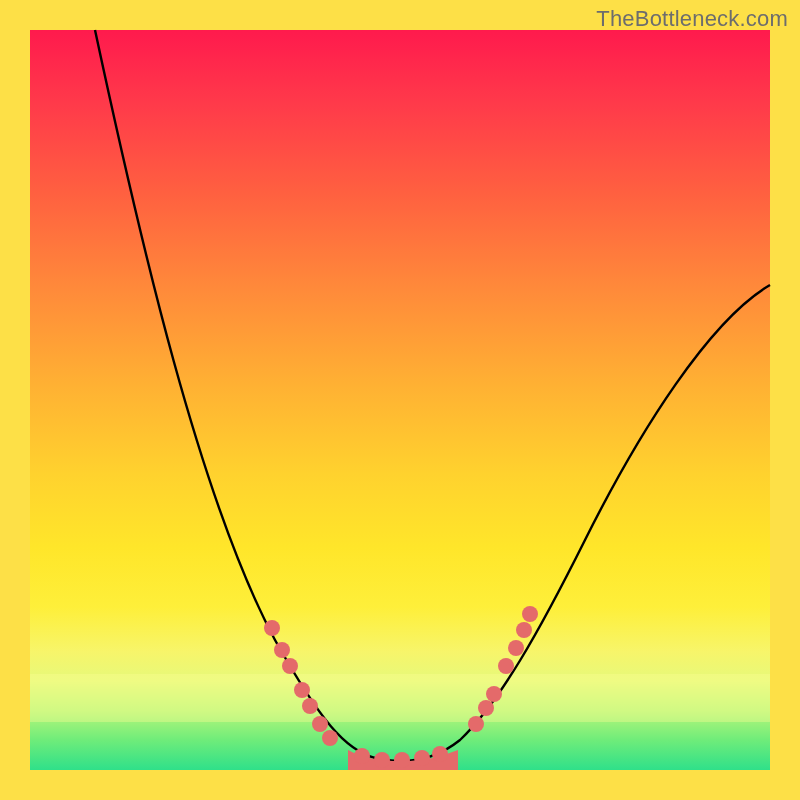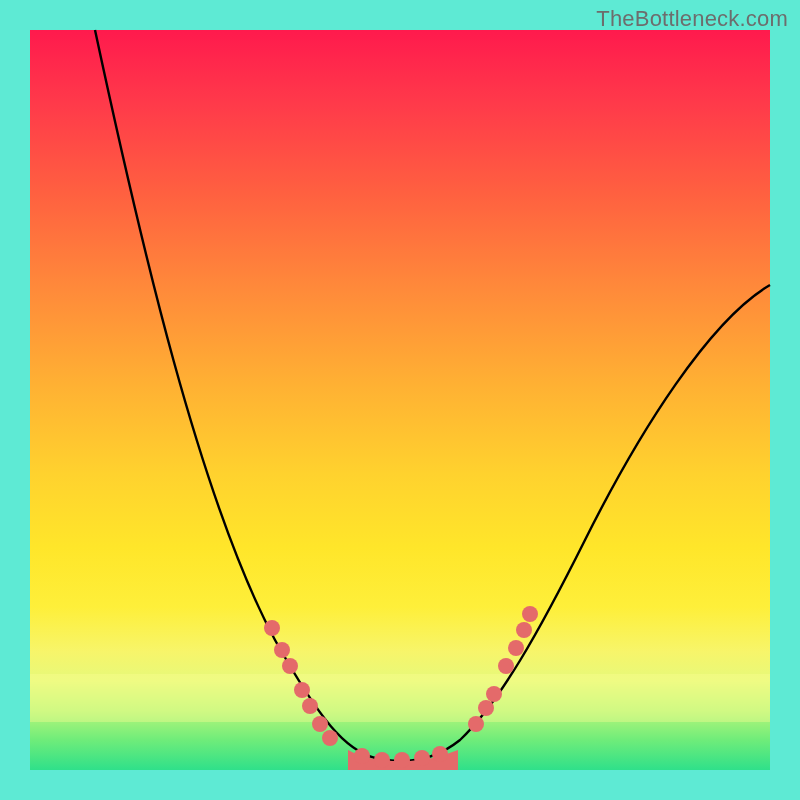--- a/index.html
+++ b/index.html
@@ -8,21 +8,21 @@
     width: 800px;
     height: 800px;
     overflow: hidden;
     background: #000;
     font-family: Arial, Helvetica, sans-serif;
   }
   .frame {
     position: relative;
     width: 800px;
     height: 800px;
-    background: #5eead4;
+    background: #fde047;
   }
   .plot-area {
     position: absolute;
     left: 30px;
     top: 30px;
     width: 740px;
     height: 740px;
     
     background: linear-gradient(to bottom,
       #ff1a4d 0%,

